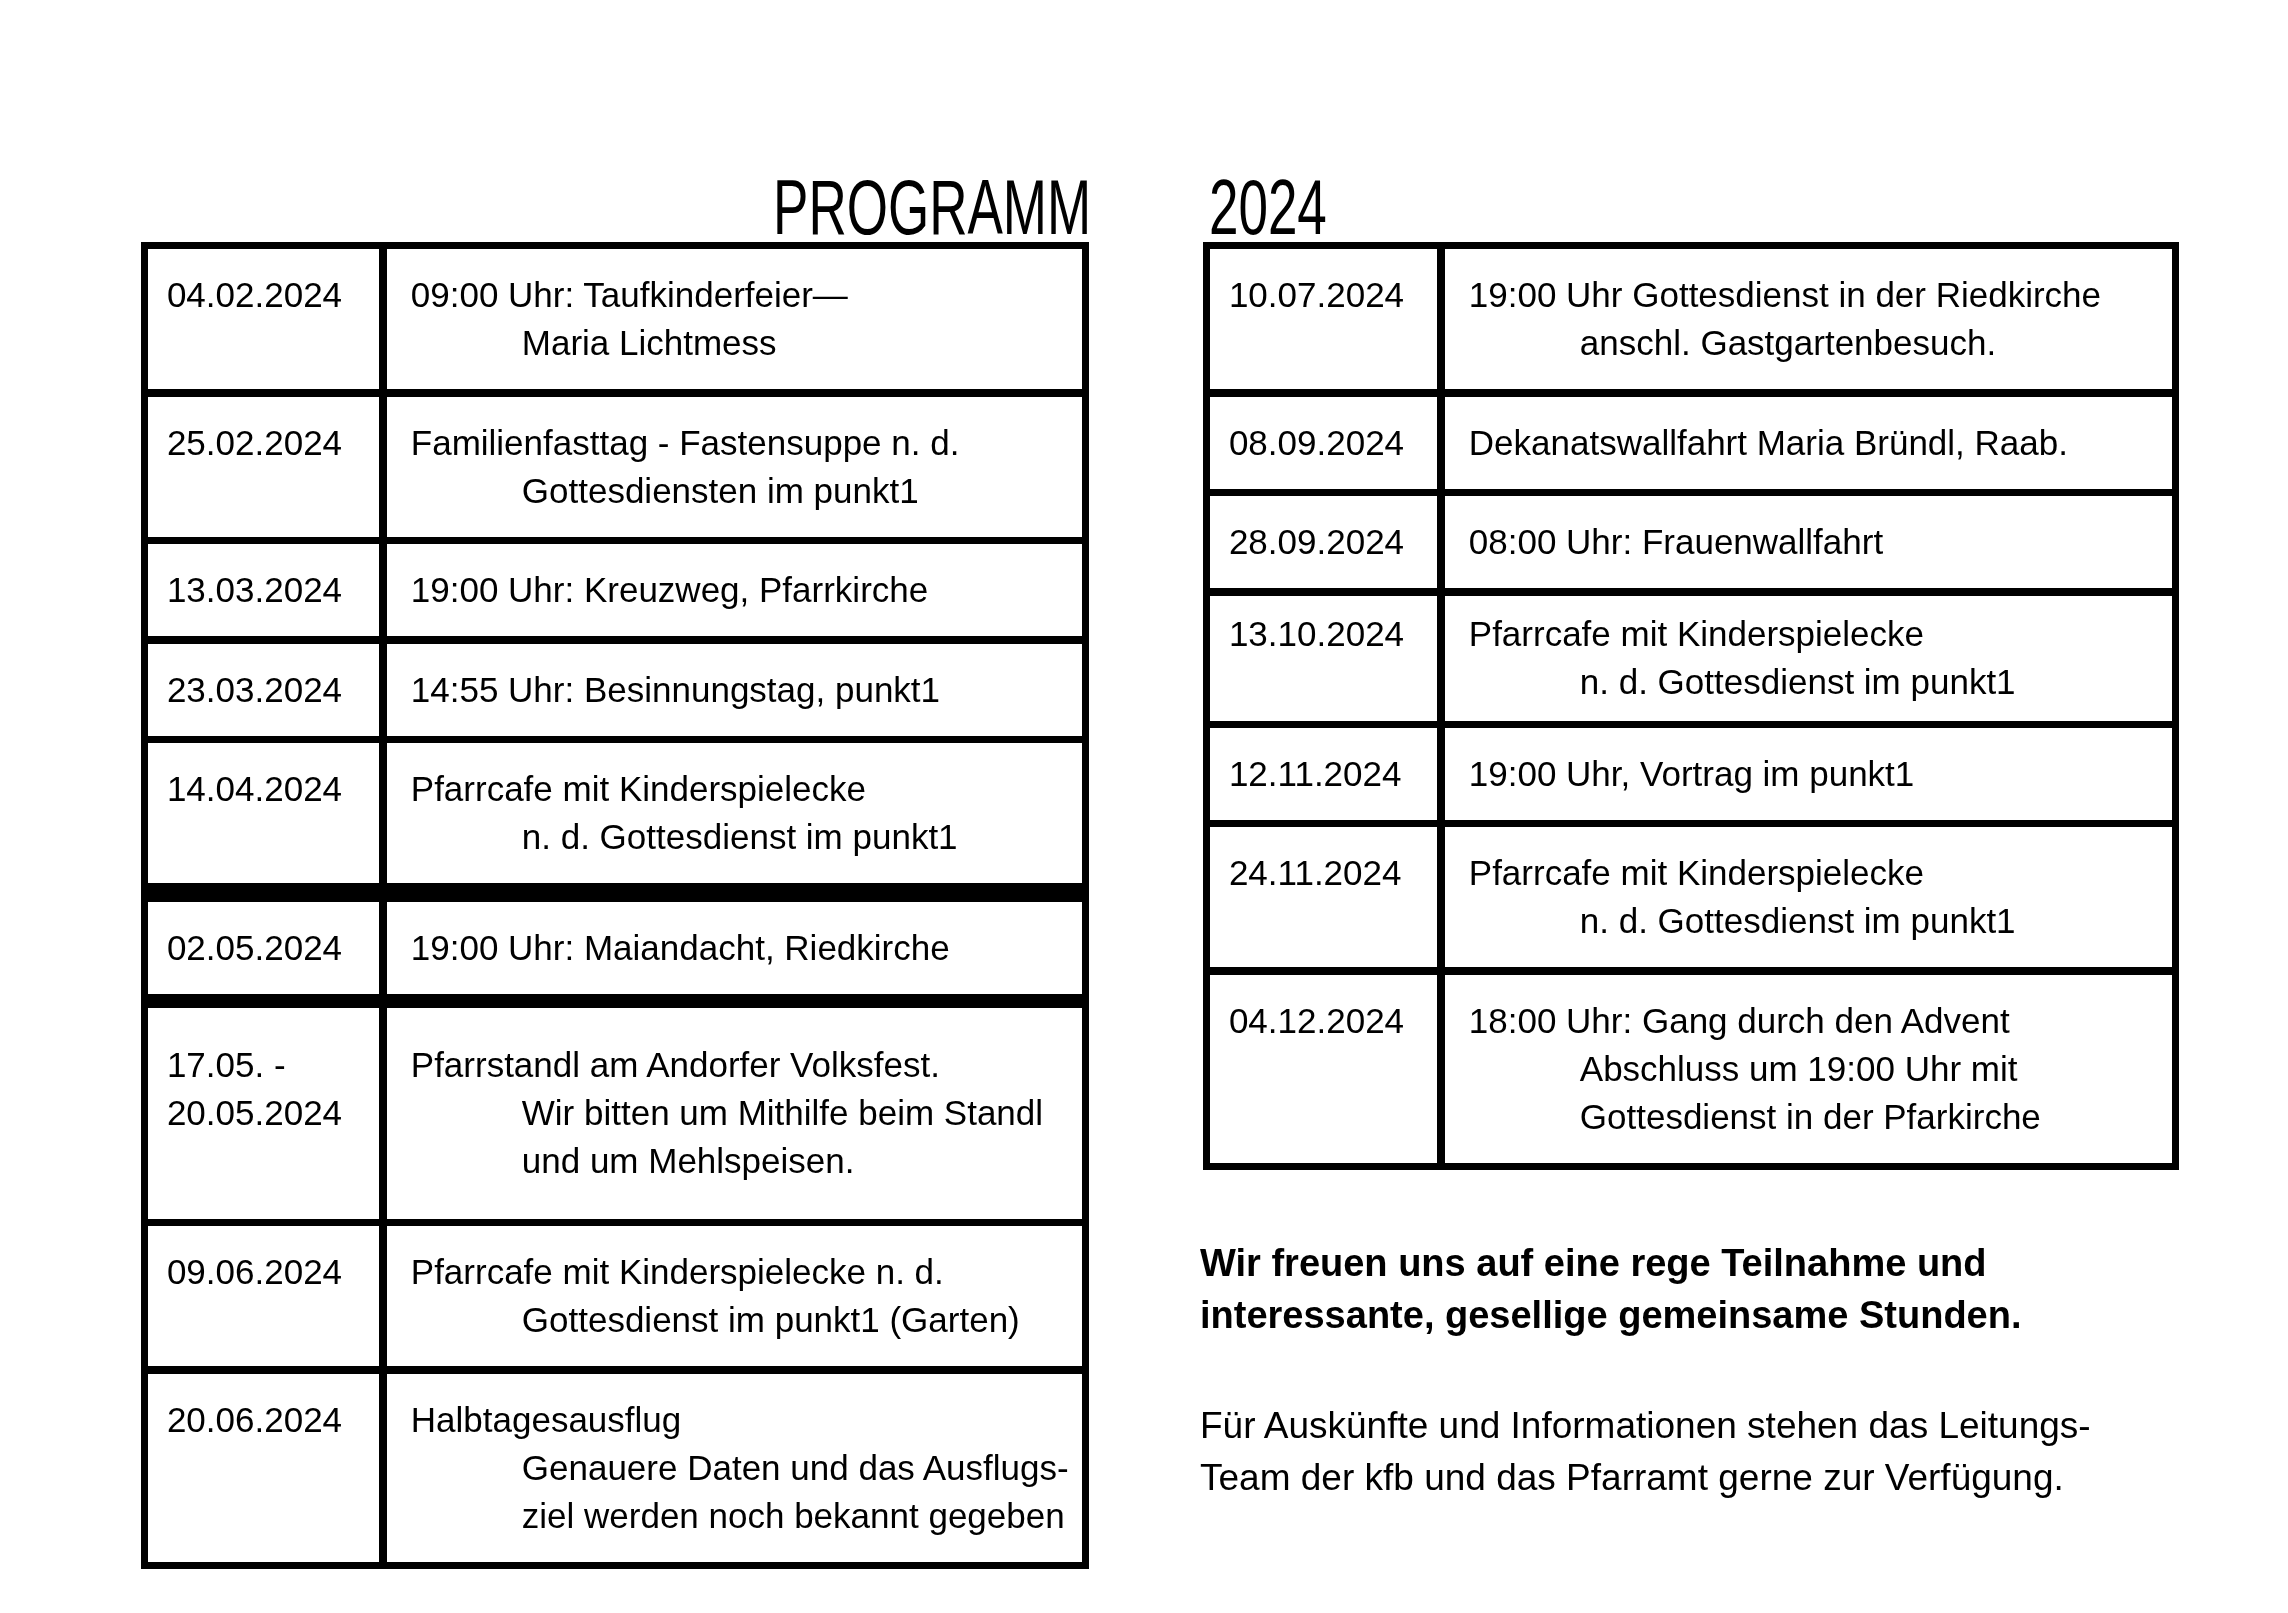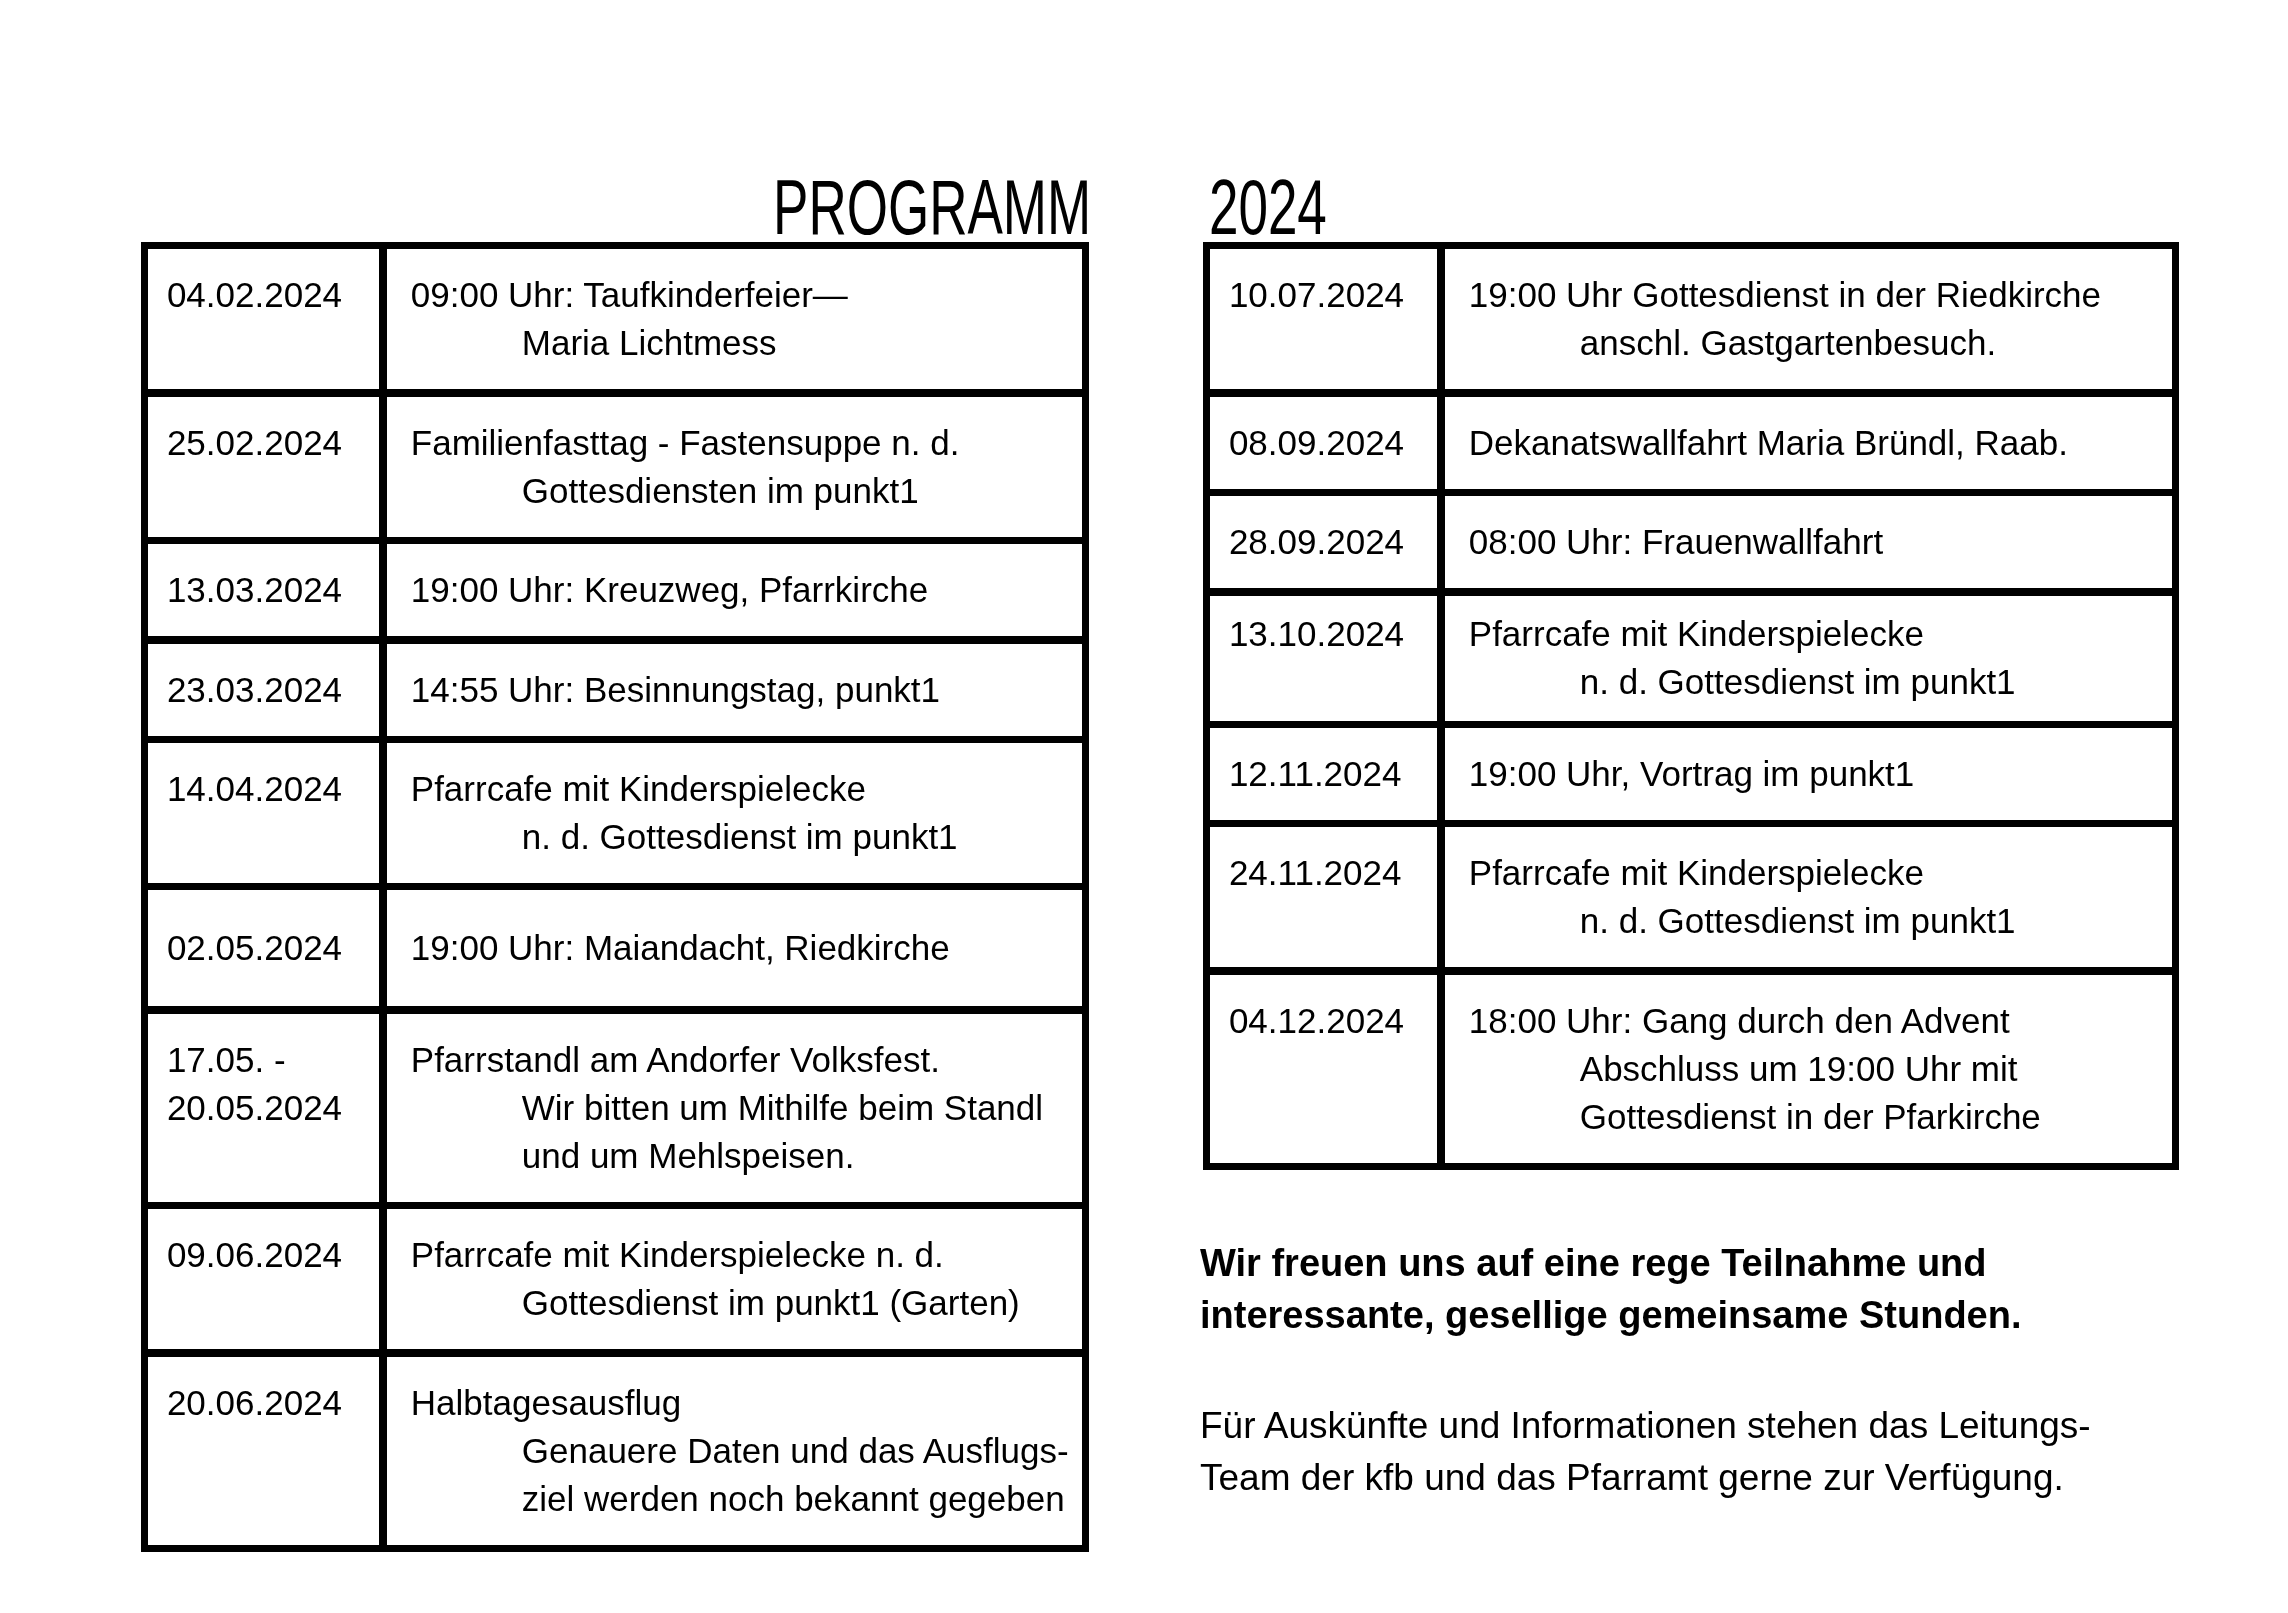--- a/index.html
+++ b/index.html
@@ -148,31 +148,31 @@
       <div class="cell date-cell">
         <div class="date-block" style="height: 96px;">
           <div class="date-line">14.04.2024</div>
         </div>
       </div>
       <div class="cell event-cell">
         <div class="event-line">Pfarrcafe mit Kinderspielecke</div>
         <div class="event-line cont">n. d. Gottesdienst im punkt1</div>
       </div>
     </div>
-    <div class="t-row" style="height: 116px;">
+    <div class="t-row" style="height: 92px; margin-top: 12px;">
       <div class="cell date-cell">
         <div class="date-block" style="height: 48px;">
           <div class="date-line">02.05.2024</div>
         </div>
       </div>
       <div class="cell event-cell">
         <div class="event-line">19:00 Uhr: Maiandacht, Riedkirche</div>
       </div>
     </div>
-    <div class="t-row" style="height: 188px;">
+    <div class="t-row" style="height: 211px; margin-top: 6px;">
       <div class="cell date-cell">
         <div class="date-block" style="height: 144px;">
           <div class="date-line">17.05. -</div>
           <div class="date-line">20.05.2024</div>
         </div>
       </div>
       <div class="cell event-cell">
         <div class="event-line">Pfarrstandl am Andorfer Volksfest.</div>
         <div class="event-line cont">Wir bitten um Mithilfe beim Standl</div>
         <div class="event-line cont">und um Mehlspeisen.</div>

